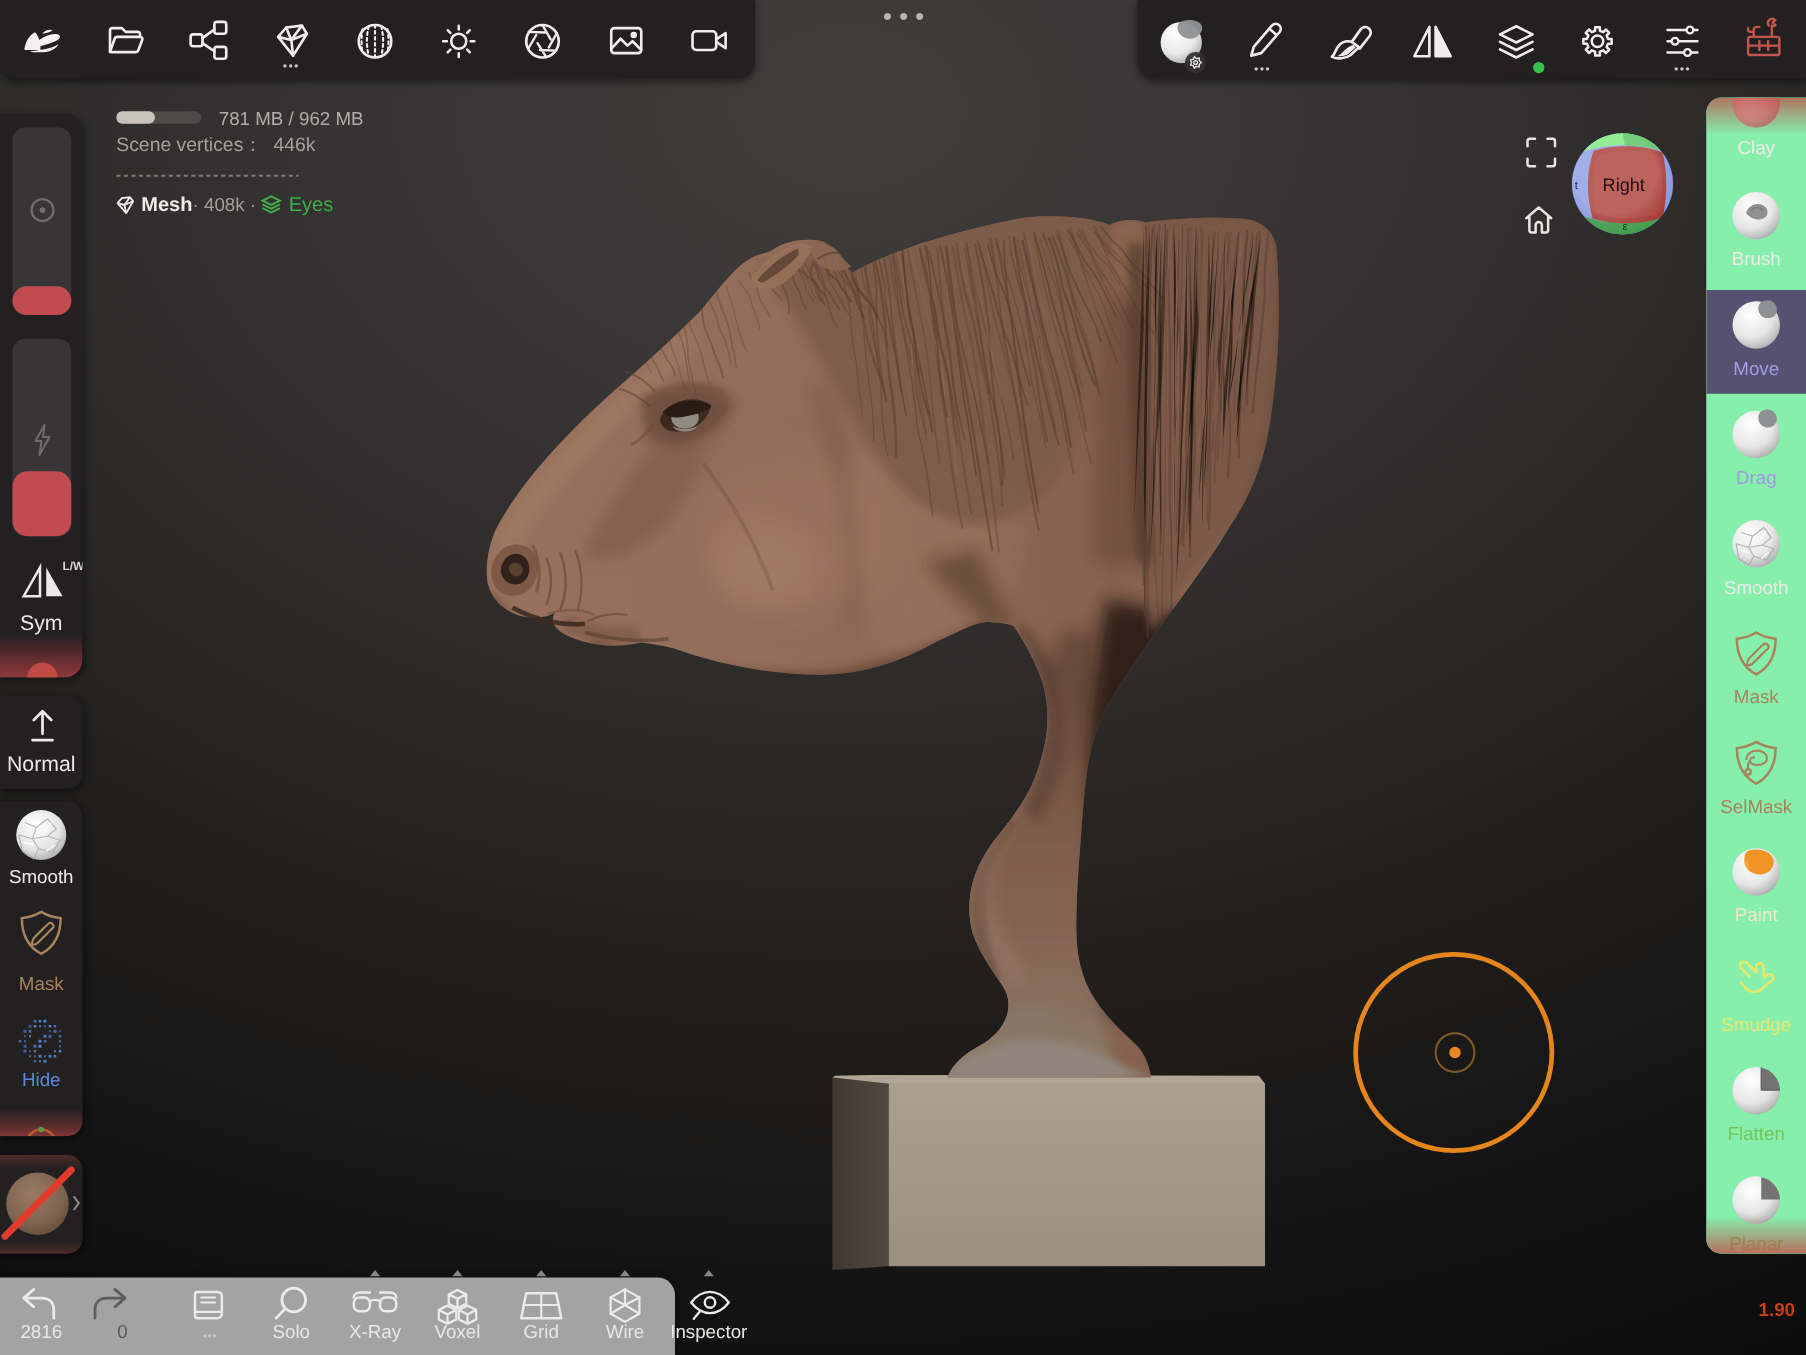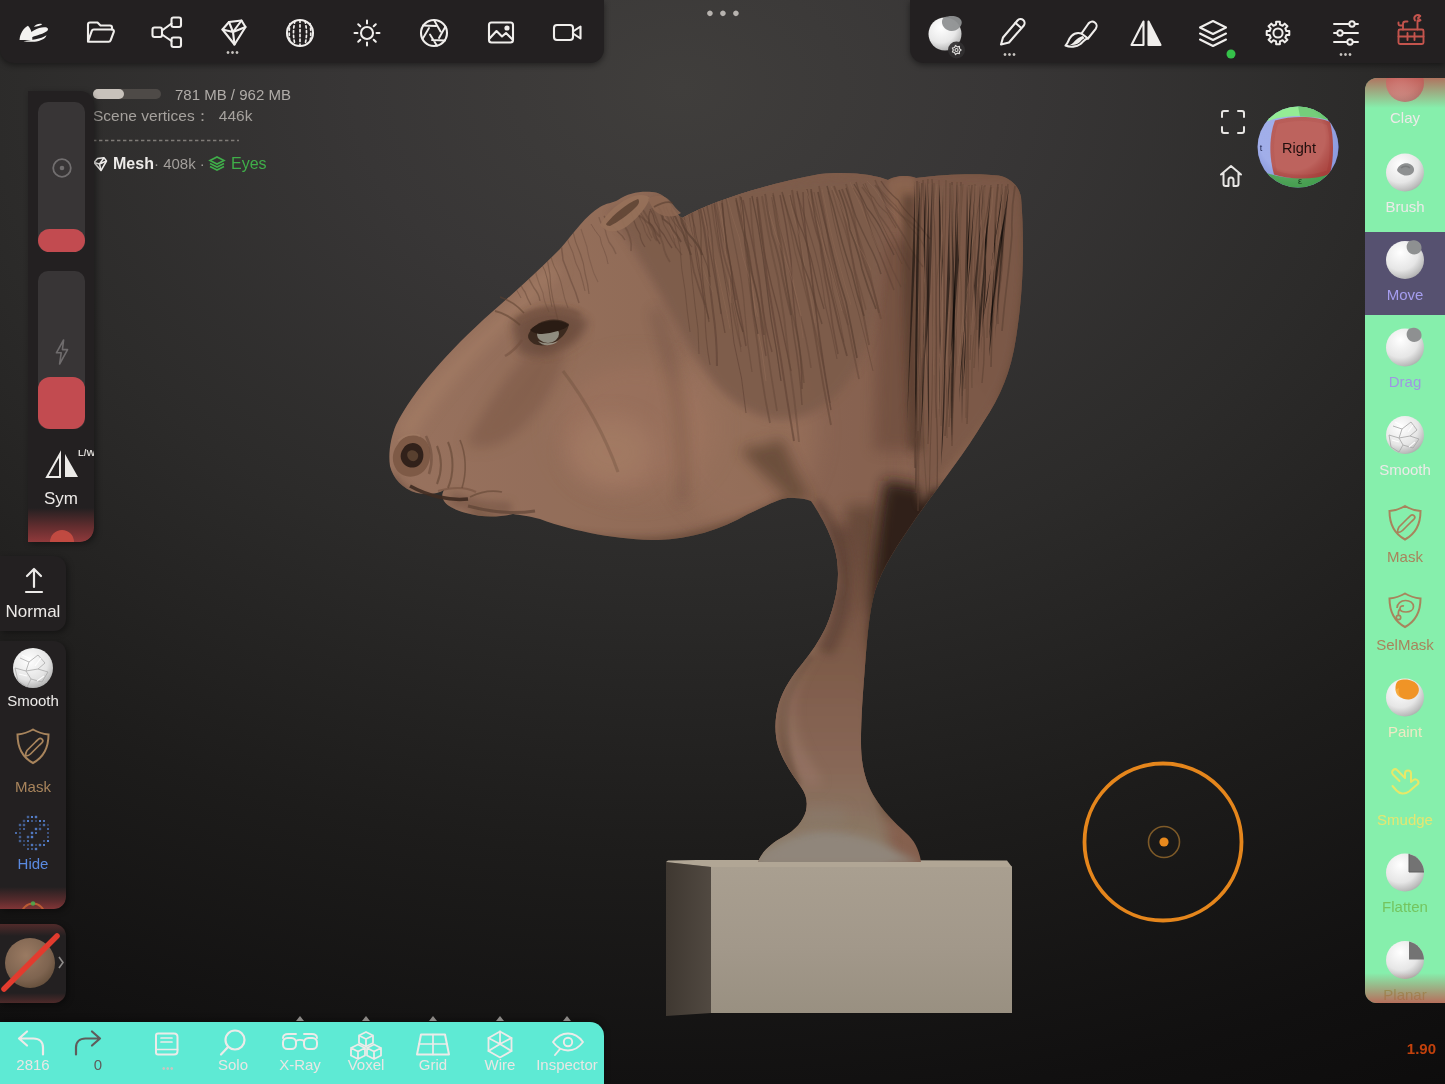--- a/index.html
+++ b/index.html
@@ -8,28 +8,28 @@
 #bg{position:absolute;left:0;top:0;width:1445px;height:1084px;
   background:radial-gradient(ellipse 125% 118% at 47% 8%, #403e3c 0%, #383636 18%, #2c2b2a 38%, #1d1c1b 60%, #111010 80%, #090808 100%);}
 .abs{position:absolute;}
 
 .topbar{position:absolute;top:0;height:63px;background:#232021;}
 #tbl{left:0;width:604px;border-radius:0 0 14px 14px;box-shadow:0 2px 6px rgba(0,0,0,.45);}
 #tbr{left:910px;width:535px;border-radius:0 0 0 14px;box-shadow:0 2px 6px rgba(0,0,0,.45);}
 .dots3{position:absolute;color:#b7b3af;font-size:13px;letter-spacing:2px;}
 
 .lpanel{position:absolute;left:0;background:#232021;box-shadow:2px 2px 6px rgba(0,0,0,.4);}
-#lpA{top:91px;width:66px;height:451px;border-radius:0 14px 14px 0;overflow:hidden;margin-left:28px;}
+#lpA{top:91px;width:66px;height:451px;border-radius:0 14px 14px 0;overflow:hidden;}
 #lpNormal{top:556px;width:66px;height:75px;border-radius:0 12px 12px 0;text-decoration:underline;}
 #lpB{top:641px;width:66px;height:268px;border-radius:0 12px 12px 0;overflow:hidden;}
 #lpC{top:924px;width:66px;height:79px;border-radius:0 12px 12px 0;overflow:hidden;}
 .track{position:absolute;left:10px;width:47px;background:#383536;border-radius:10px;}
 .lab{position:absolute;width:66px;text-align:center;font-size:17px;color:#ece9e7;}
 
-#bbar{position:absolute;left:0;top:1022px;width:604px;height:62px;background:#5eead4;border-radius:0 14px 0 0;box-shadow:0 -2px 6px rgba(0,0,0,.35);}
+#bbar{position:absolute;left:0;top:1022px;width:540px;height:62px;background:#a3a3a3;border-radius:0 14px 0 0;box-shadow:0 -2px 6px rgba(0,0,0,.35);}
 
 #rpanel{position:absolute;left:1365px;top:78px;width:80px;height:925px;background:#86efac;border-radius:12px 0 0 12px;overflow:hidden;}
 #ver{position:absolute;left:1392px;top:1040px;width:44px;text-align:right;font-size:15px;color:#c2410c;font-weight:bold;}
 
 #meminfo{position:absolute;left:93px;top:84px;color:#aaa6a2;font-size:15px;}
 </style>
 </head>
 <body>
 <div id="stage">
   <div id="bg"></div>

